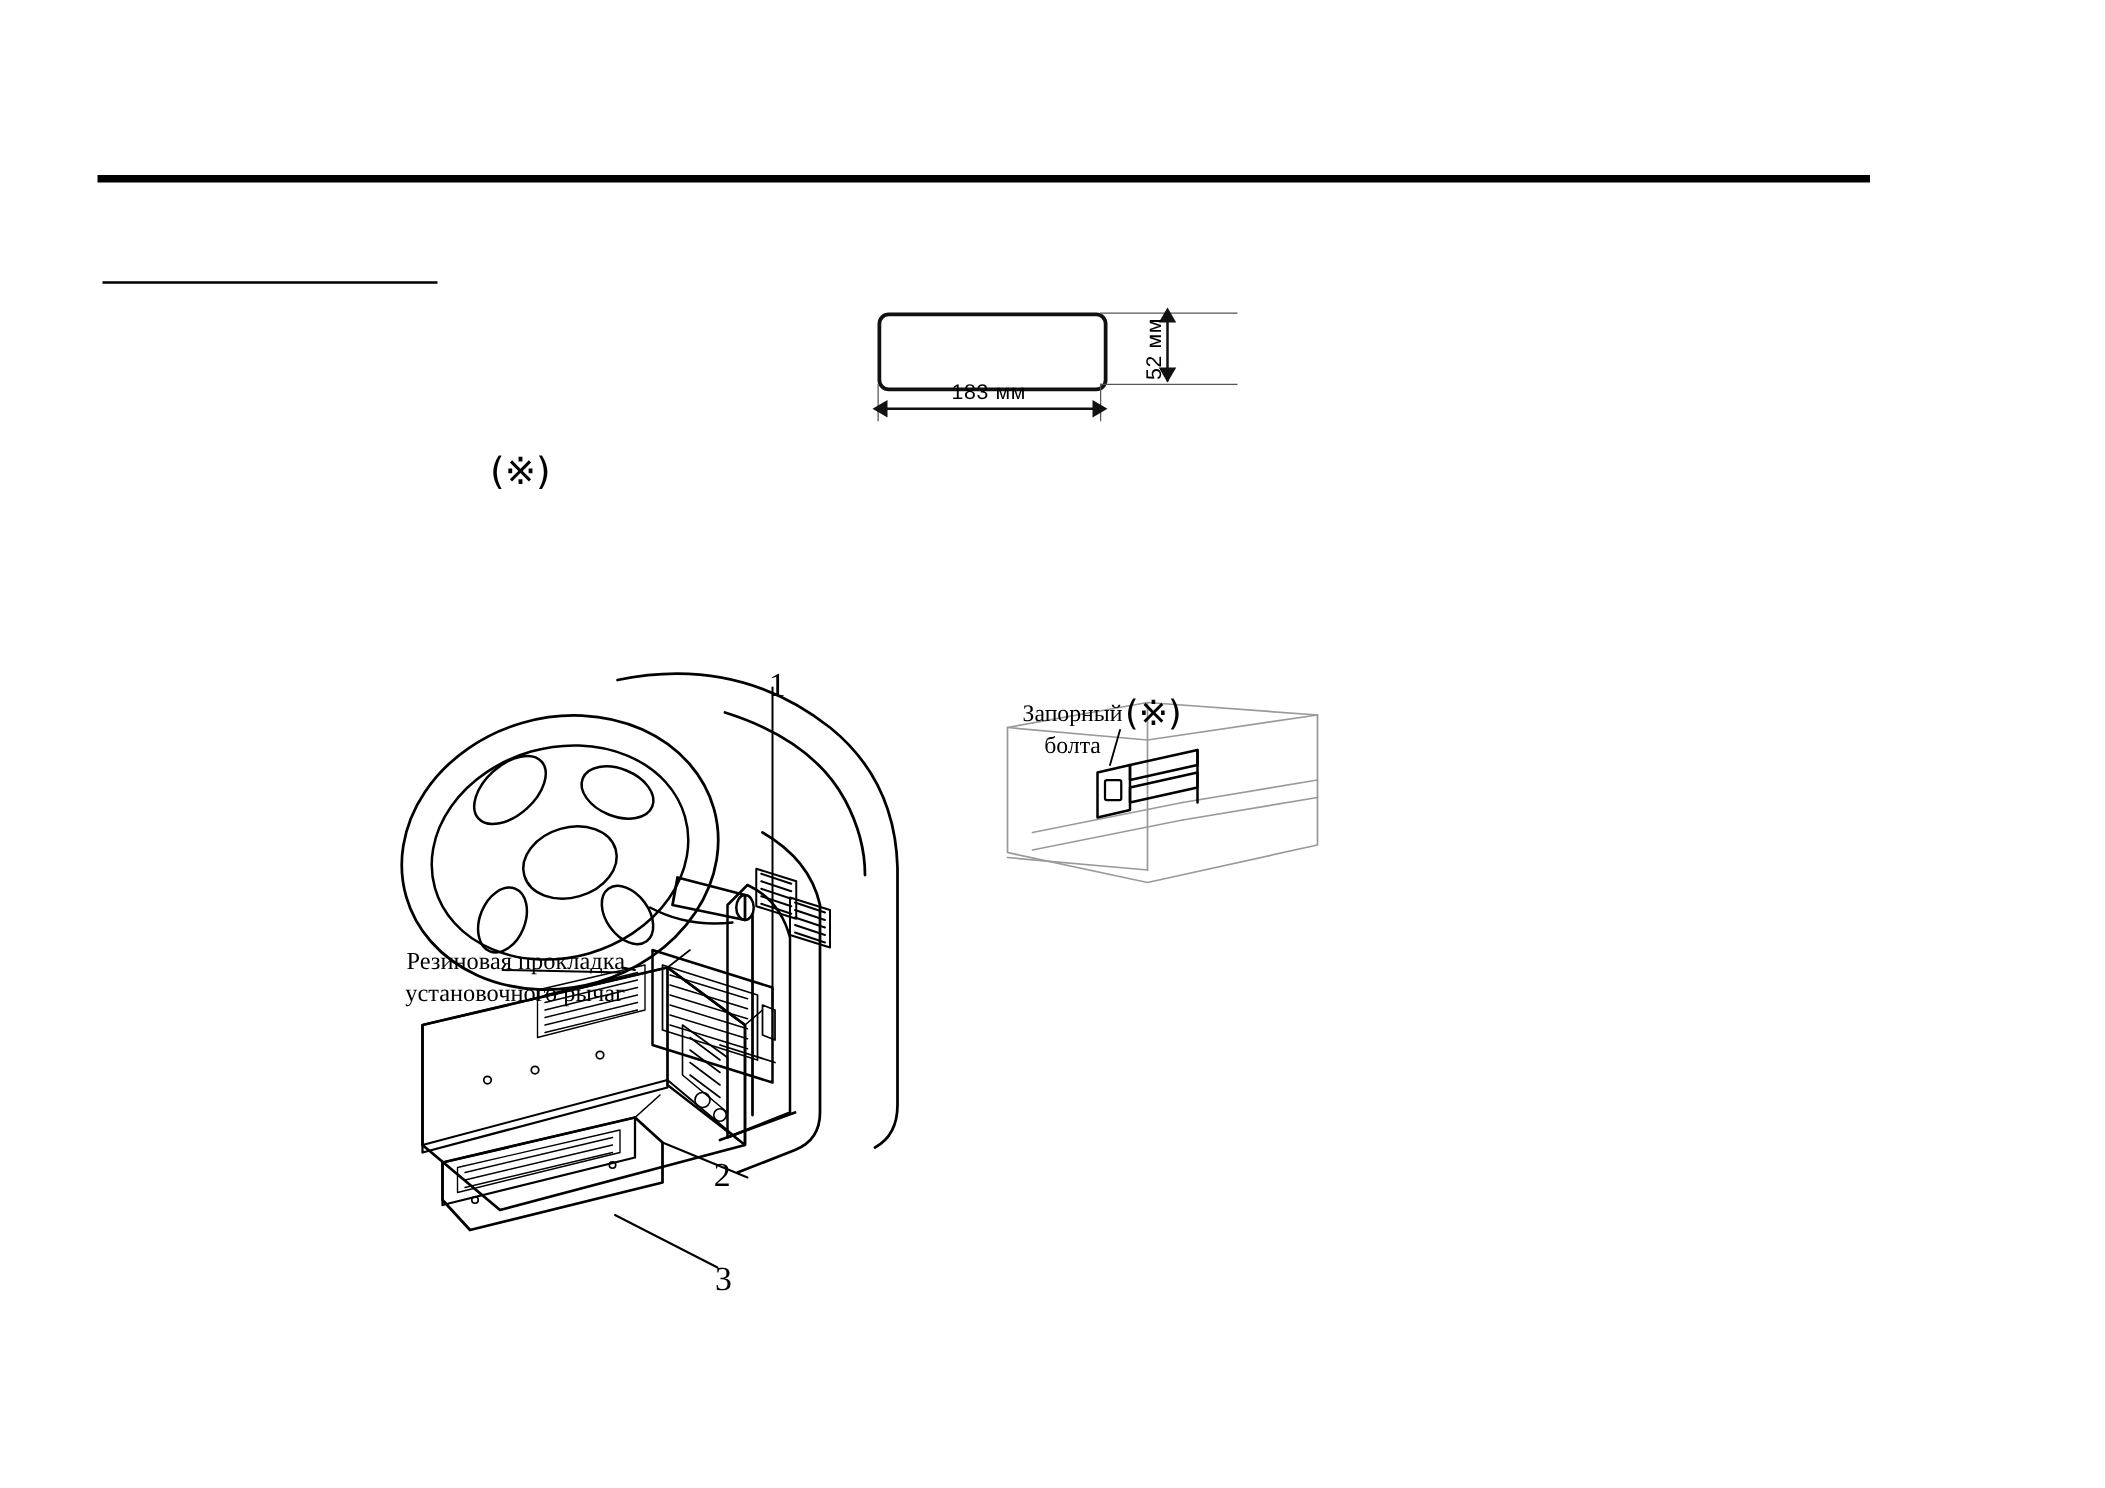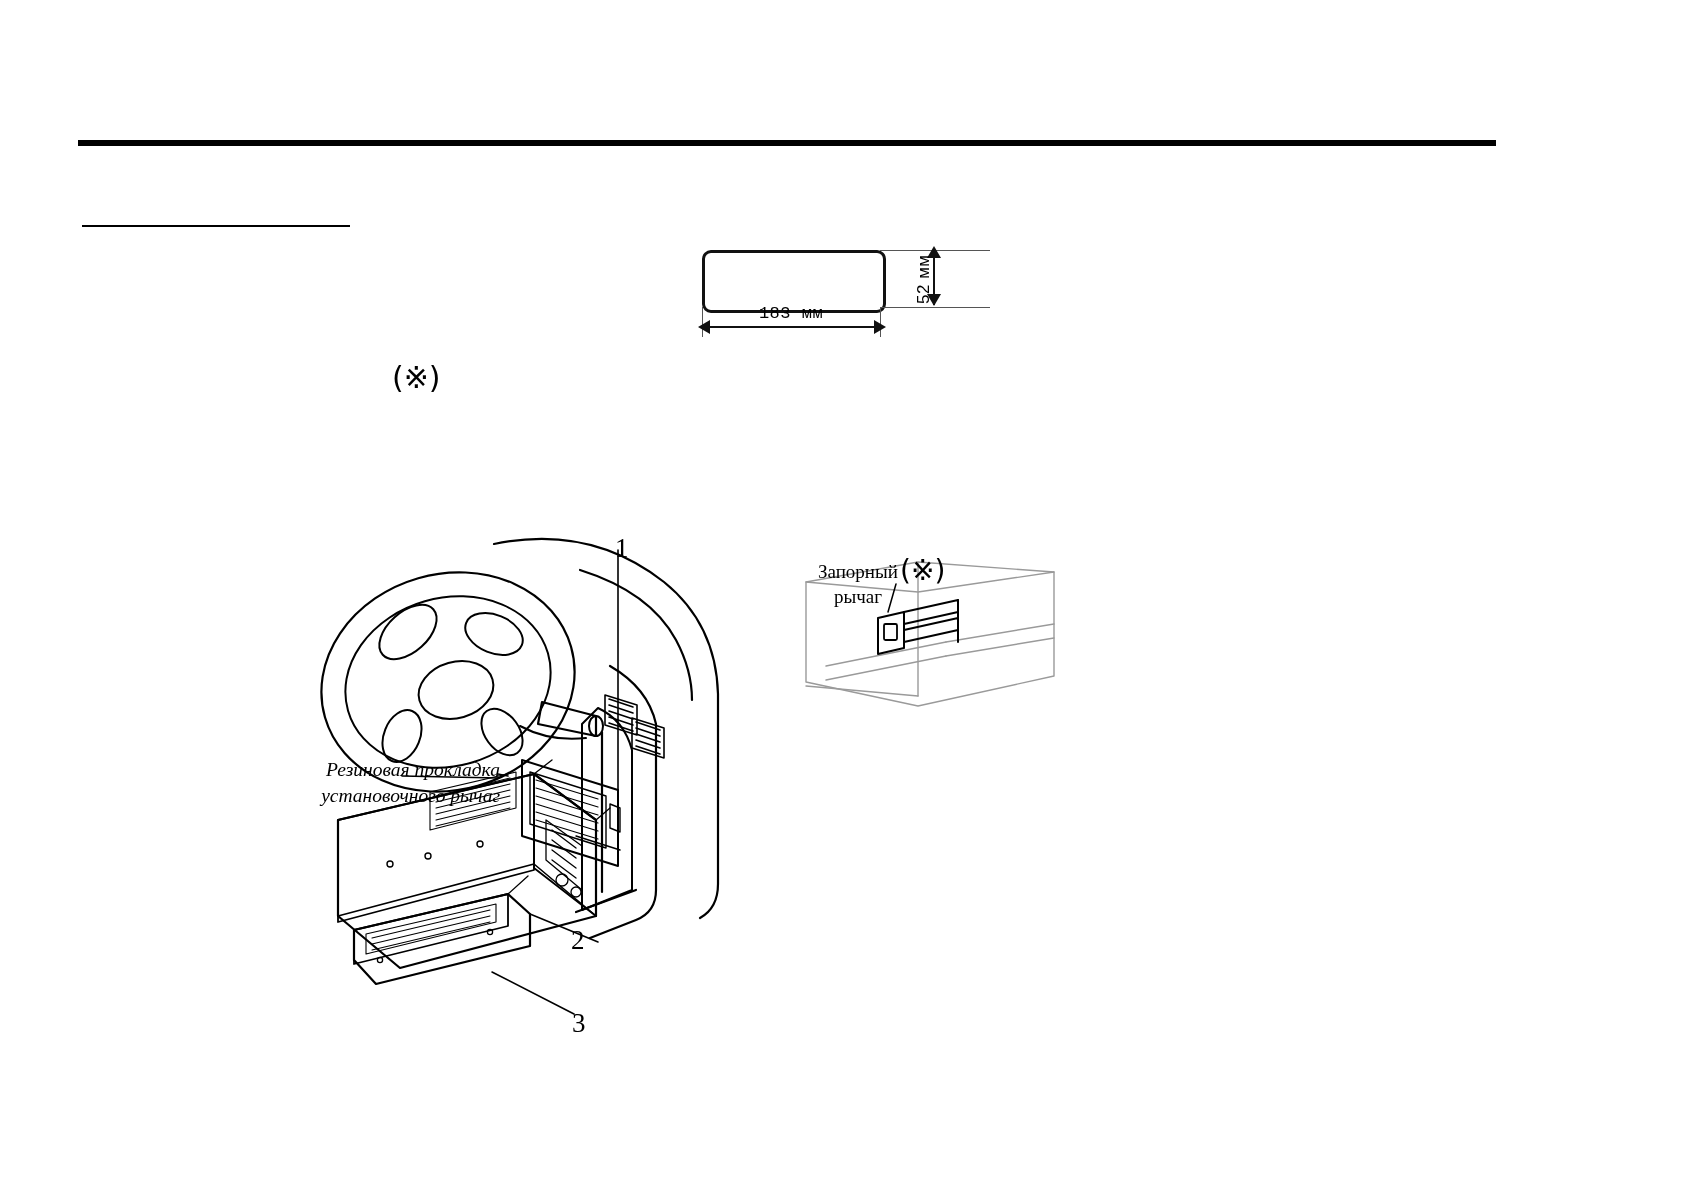--- a/index.html
+++ b/index.html
@@ -19,36 +19,36 @@
   #ext-left-v{left:42px;top:77px;width:1px;height:30px;}
   #ext-right-v{left:220px;top:77px;width:1px;height:30px;}
   #w-arrowline{left:44px;top:96px;width:174px;height:2px;background:#111;}
   #h-arrowline{left:273px;top:22px;width:2px;height:53px;background:#111;}
   .arw{position:absolute;width:0;height:0;}
   #aw-l{left:38px;top:90px;border-top:7px solid transparent;border-bottom:7px solid transparent;border-right:12px solid #111;}
   #aw-r{left:214px;top:90px;border-top:7px solid transparent;border-bottom:7px solid transparent;border-left:12px solid #111;}
   #ah-t{left:267px;top:16px;border-left:7px solid transparent;border-right:7px solid transparent;border-bottom:12px solid #111;}
   #ah-b{left:267px;top:64px;border-left:7px solid transparent;border-right:7px solid transparent;border-top:12px solid #111;}
   #w-label{left:44px;top:74px;width:174px;text-align:center;font-size:17px;
-           font-family:Liberation Mono, monospace;letter-spacing:.5px;}
+           font-family:Liberation Sans, sans-serif;letter-spacing:.5px;}
   #h-label{left:236px;top:20px;width:56px;height:58px;
            display:flex;align-items:center;justify-content:center;
            font-size:17px;font-family:"Liberation Sans",sans-serif;
            writing-mode:vertical-rl;transform:rotate(180deg);letter-spacing:.5px;}
   
   #note-mark{left:392px;top:363px;font-size:30px;font-family:"DejaVu Sans",sans-serif;line-height:1;}
   
   #diagram{left:280px;top:520px;width:720px;height:560px;}
   #diagram svg{display:block;}
   .cal{position:absolute;font-size:27px;font-family:"Liberation Serif",serif;}
   #cal-1{left:615px;top:533px;}
   #cal-2{left:571px;top:925px;}
   #cal-3{left:572px;top:1008px;}
   #lbl-gasket{left:300px;top:757px;width:200px;text-align:right;
-              font-size:19.5px;line-height:1.32;font-style:italic;}
+              font-size:19.5px;line-height:1.32;}
   
   #inset{left:800px;top:548px;width:260px;height:190px;}
   #lbl-lever{left:812px;top:560px;width:92px;text-align:center;
              font-size:19px;line-height:1.3;}
   #lever-mark{left:900px;top:557px;font-size:28px;font-family:"DejaVu Sans",sans-serif;line-height:1;}
 </style>
 </head>
 <body>
 
 <div class="abs" id="rule-thick"></div>
@@ -197,15 +197,15 @@
       <path d="M104 64 l54 -12 l0 12 l-54 12 z"></path>
       <path d="M104 82 l54 -12 l0 12 l-54 12 z"></path>
       <path d="M158 52 l0 42"></path>
     </g>
     <path d="M96 36 l-8 28" stroke="#000" stroke-width="1.5"></path>
   </svg>
 </div>
 
 <div class="abs" id="lbl-lever">
   <div>Запорный</div>
-  <div>рычаг</div>
+  <div>болта</div>
 </div>
 <div class="abs" id="lever-mark">(※)</div>
 
 </body></html>

